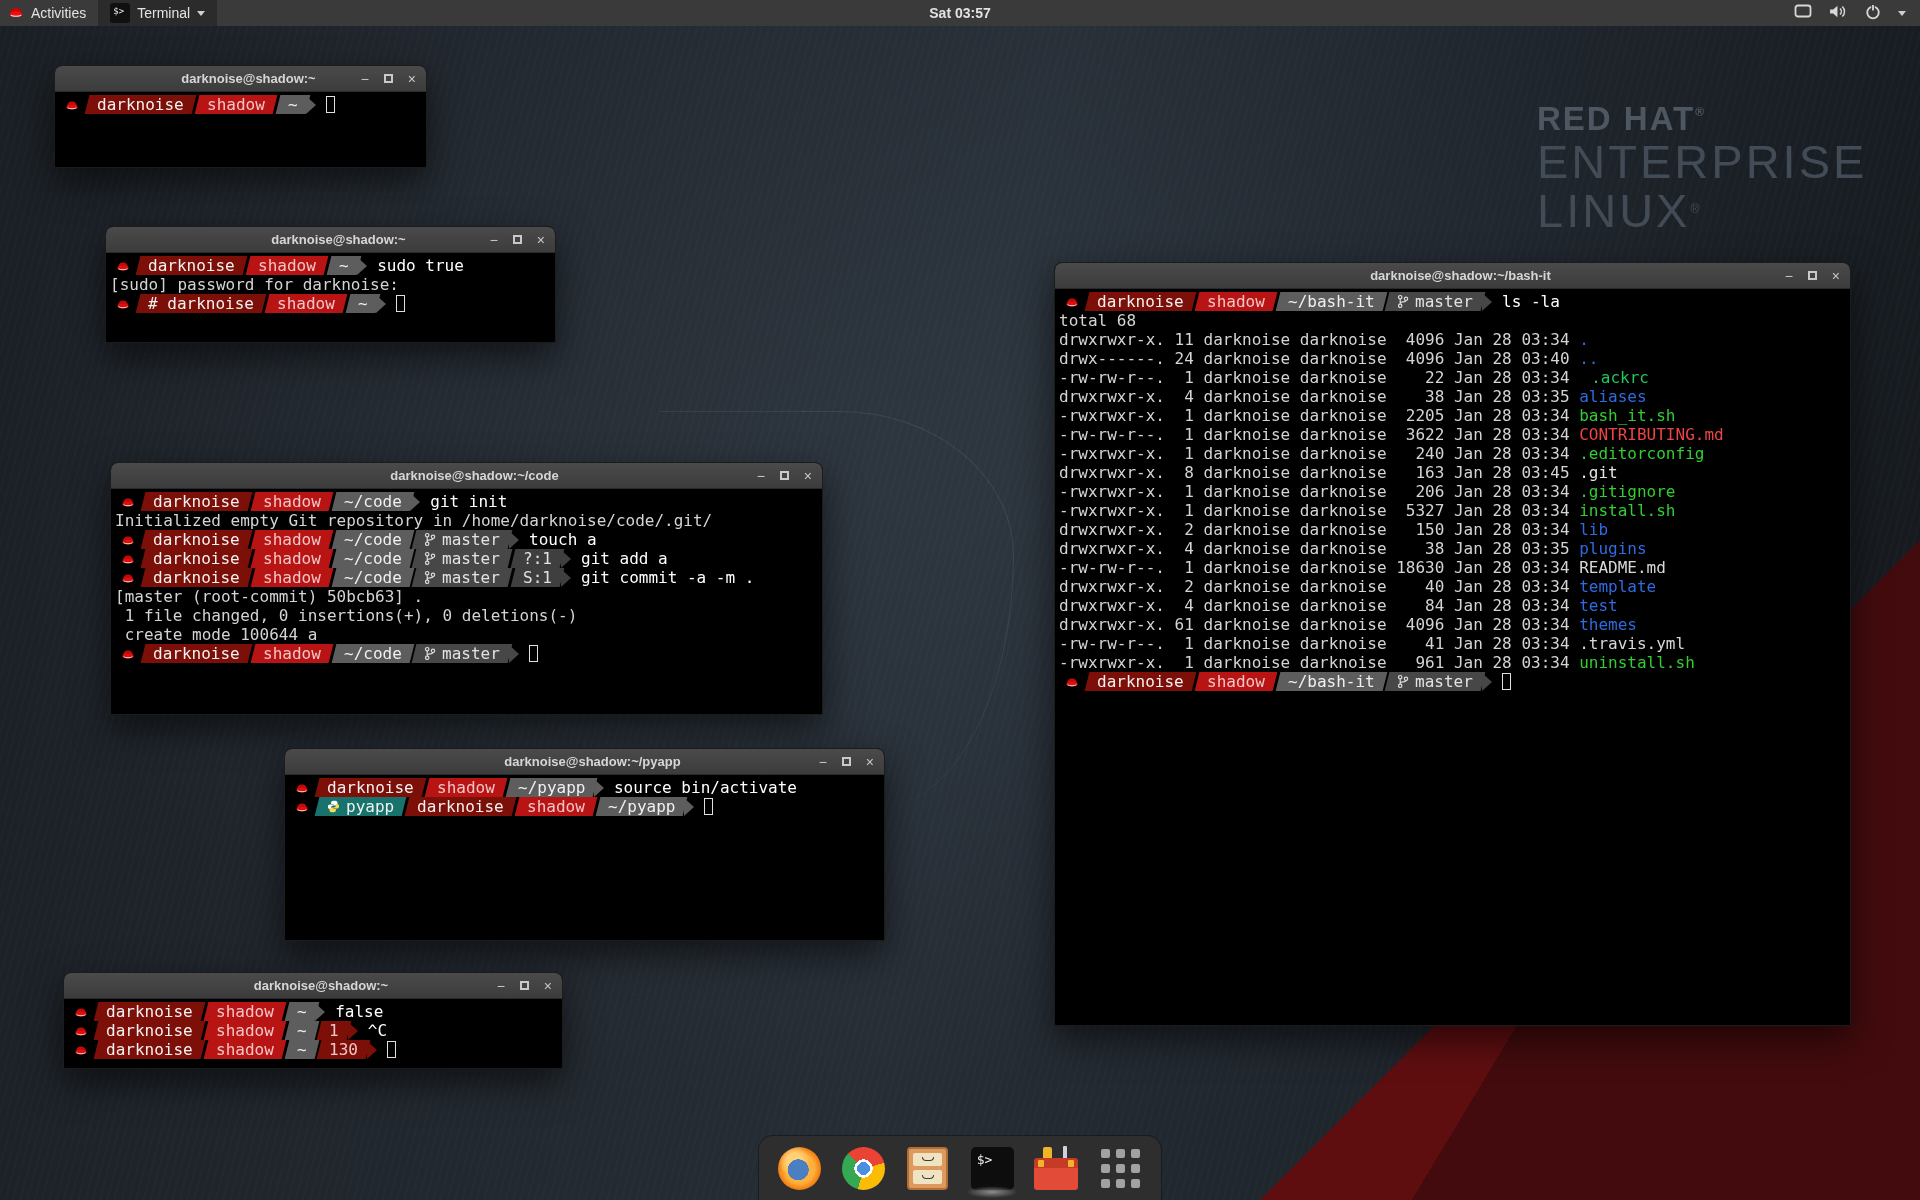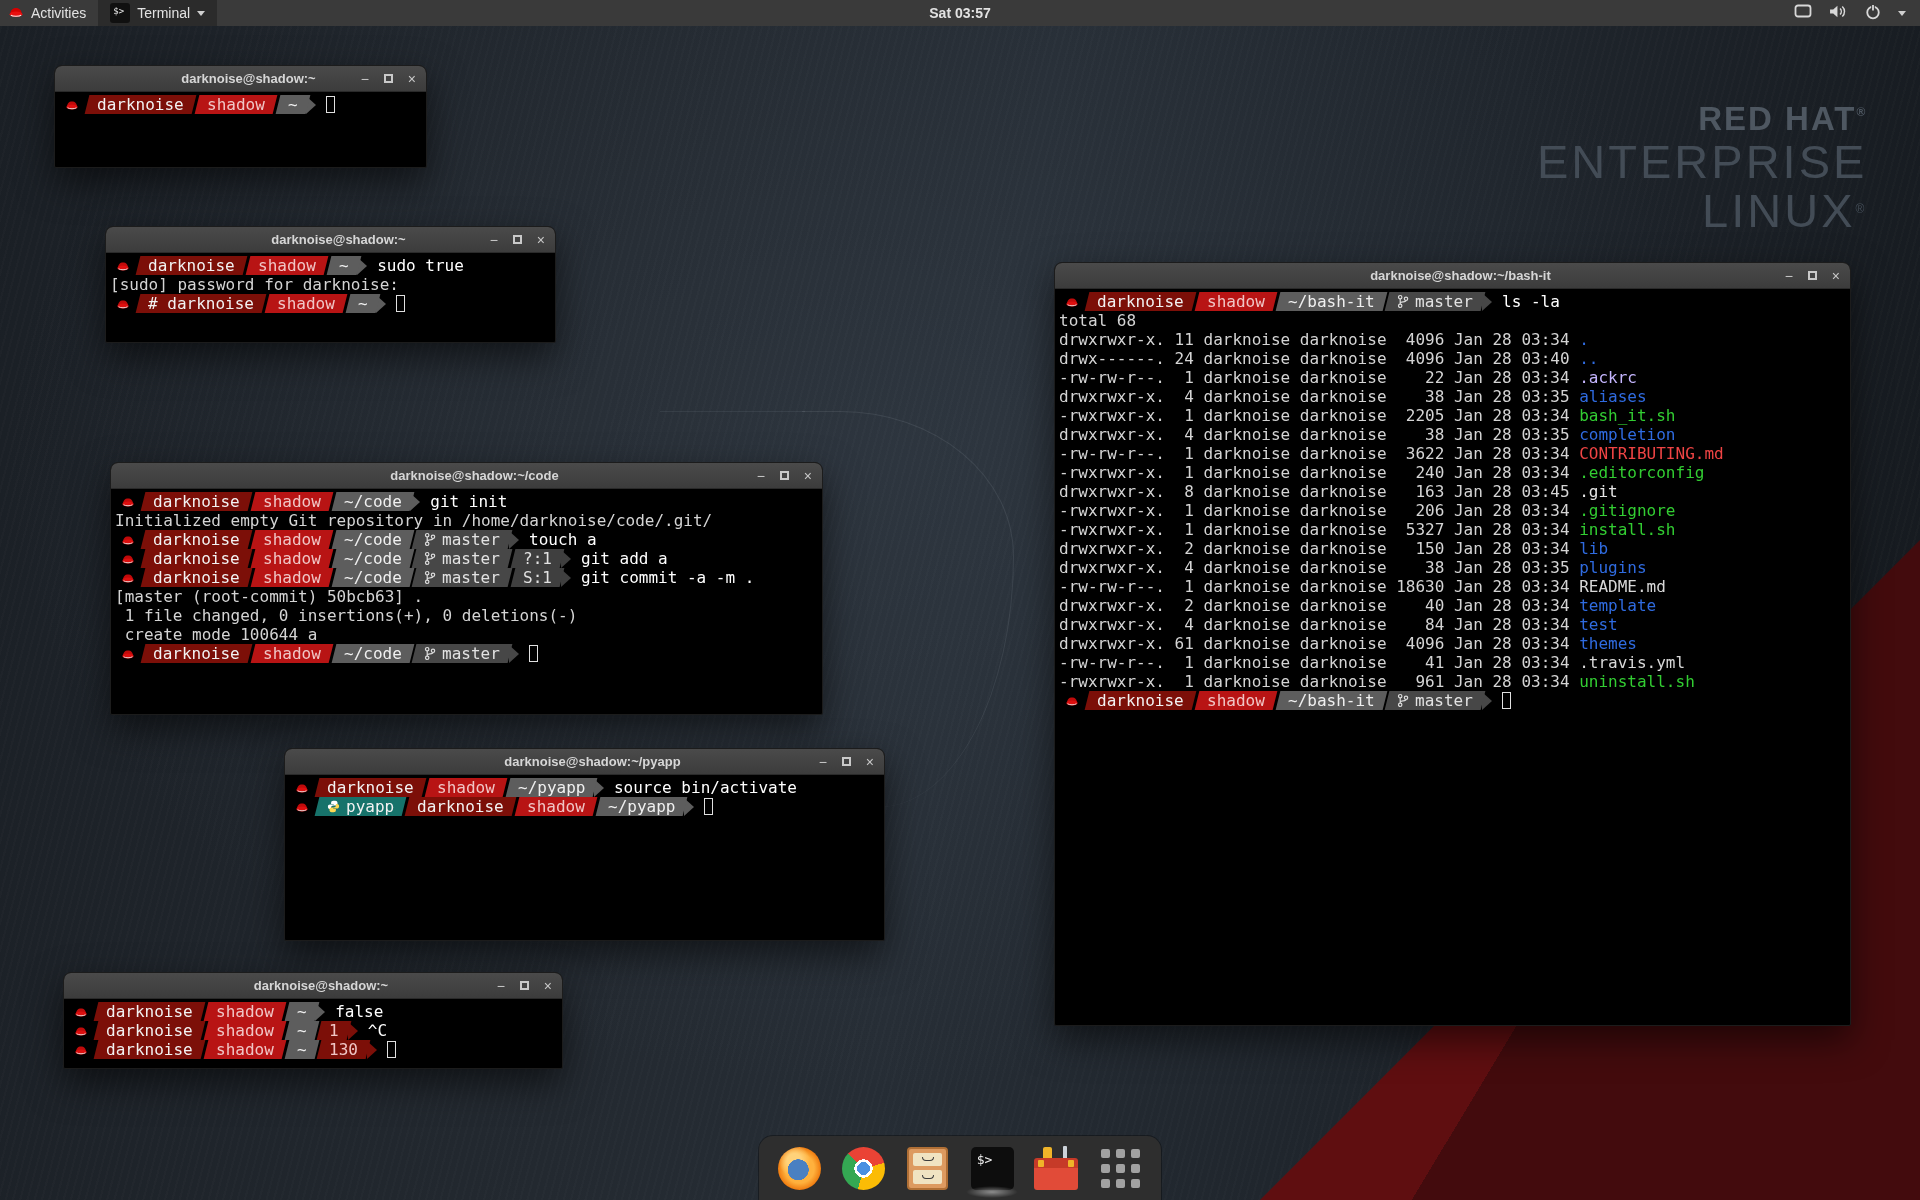--- a/index.html
+++ b/index.html
@@ -19,21 +19,21 @@
     border-top-right-radius:180px 150px; border-bottom-right-radius:140px 260px; z-index:1; }
   .arc2 { position:absolute; left:660px; top:411px; width:145px; height:1px;
     background:rgba(200,212,226,0.08); z-index:1; }
   .ribbon { position:absolute; right:0; bottom:0; width:660px; height:660px; z-index:1;
     clip-path:polygon(100% 0, 100% 100%, 0 100%);
     background:linear-gradient(121deg,
       rgba(0,0,0,0) 0 128px, #8f1010 128px 136px, rgba(22,9,9,0.92) 136px 150px,
       #c61212 150px 238px, #7c1012 238px 252px, #a31212 252px 322px,
       #2a0c0e 322px 340px, #5f0e10 340px 470px, #430b0d 470px 660px); }
 
-  .brand { position:absolute; left:1537px; top:100px; z-index:1; color:#49525c; user-select:none;text-align:right; }
+  .brand { position:absolute; left:1537px; top:100px; z-index:1; color:#49525c; user-select:none; }
   .brand .b1 { font-size:33px; font-weight:bold; letter-spacing:2px; color:#4e5761; }
   .brand .b2, .brand .b3 { font-size:47px; font-weight:300; letter-spacing:3px; line-height:1.04; color:#434c56; }
   .brand sup { font-size:12px; vertical-align:14px; }
 
   
   .topbar { position:absolute; top:0; left:0; right:0; height:26px; background:#3a3a3a;
     display:flex; align-items:center; color:#e2e2e2; font-size:14px; z-index:60; }
   .activities { display:flex; align-items:center; gap:7px; padding:0 12px 0 8px; height:100%; }
   .appmenu { display:flex; align-items:center; gap:7px; padding:0 12px; height:100%; background:#2b2b2b; }
   .mini-term { width:20px; height:20px; background:#101010; border-radius:3px; color:#eee;
@@ -316,24 +316,23 @@
             <path d="M2.5 8.7 C4 10.1 10 10.1 11.5 8.7" stroke="#e8e8e8" stroke-width="0.9" fill="none"></path>
           </svg></span><span class="pseg" style="background: rgb(124, 15, 8);"><span class="pseg-in" style="color: rgb(242, 242, 242);">darknoise</span></span><span class="pseg" style="background: rgb(184, 20, 20);"><span class="pseg-in" style="color: rgb(240, 198, 198);">shadow</span></span><span class="pseg" style="background: rgb(93, 93, 93);"><span class="pseg-in" style="color: rgb(240, 240, 240);">~/bash-it</span></span><span class="pseg" style="background: rgb(71, 71, 71);"><span class="pseg-in" style="color: rgb(226, 226, 226);"><span class="seg-icon"><svg width="12" height="15" viewBox="0 0 12 15">
                 <circle cx="3.2" cy="3.2" r="1.7" fill="none" stroke="#dcdcdc" stroke-width="1.2"></circle>
                 <circle cx="3.2" cy="11.8" r="1.7" fill="none" stroke="#dcdcdc" stroke-width="1.2"></circle>
                 <circle cx="9" cy="4.8" r="1.7" fill="none" stroke="#dcdcdc" stroke-width="1.2"></circle>
                 <path d="M3.2 4.9 V10.1 M3.2 9.4 C3.2 7 9 8.8 9 6.5" fill="none" stroke="#dcdcdc" stroke-width="1.2"></path>
               </svg></span>master</span></span><span class="parrow" style="border-left-color: rgb(71, 71, 71);"></span><span class="cmd">ls -la</span></div>
       <div class="trow tout">total 68</div>
       <div class="trow tout"><span>drwxrwxr-x. 11 darknoise darknoise  4096 Jan 28 03:34 </span><span style="color: rgb(47, 107, 224);">.</span></div>
       <div class="trow tout"><span>drwx------. 24 darknoise darknoise  4096 Jan 28 03:40 </span><span style="color: rgb(47, 107, 224);">..</span></div>
-      <div class="trow tout"><span>-rw-rw-r--.  1 darknoise darknoise    22 Jan 28 03:34 </span><span style="color: #c4b5fd;">.ackrc</span></div>
+      <div class="trow tout"><span>-rw-rw-r--.  1 darknoise darknoise    22 Jan 28 03:34 </span><span style="color: #22c55e; margin-left: 12px;">.ackrc</span></div>
       <div class="trow tout"><span>drwxrwxr-x.  4 darknoise darknoise    38 Jan 28 03:35 </span><span style="color: rgb(47, 107, 224);">aliases</span></div>
       <div class="trow tout"><span>-rwxrwxr-x.  1 darknoise darknoise  2205 Jan 28 03:34 </span><span style="color: rgb(50, 205, 50);">bash_it.sh</span></div>
-      <div class="trow tout"><span>drwxrwxr-x.  4 darknoise darknoise    38 Jan 28 03:35 </span><span style="color: rgb(47, 107, 224);">completion</span></div>
       <div class="trow tout"><span>-rw-rw-r--.  1 darknoise darknoise  3622 Jan 28 03:34 </span><span style="color: #ef4444;">CONTRIBUTING.md</span></div>
       <div class="trow tout"><span>-rwxrwxr-x.  1 darknoise darknoise   240 Jan 28 03:34 </span><span style="color: rgb(50, 205, 50);">.editorconfig</span></div>
       <div class="trow tout"><span>drwxrwxr-x.  8 darknoise darknoise   163 Jan 28 03:45 </span><span style="color: #e5e5e5;">.git</span></div>
       <div class="trow tout"><span>-rwxrwxr-x.  1 darknoise darknoise   206 Jan 28 03:34 </span><span style="color: rgb(50, 205, 50);">.gitignore</span></div>
       <div class="trow tout"><span>-rwxrwxr-x.  1 darknoise darknoise  5327 Jan 28 03:34 </span><span style="color: rgb(50, 205, 50);">install.sh</span></div>
       <div class="trow tout"><span>drwxrwxr-x.  2 darknoise darknoise   150 Jan 28 03:34 </span><span style="color: rgb(47, 107, 224);">lib</span></div>
       <div class="trow tout"><span>drwxrwxr-x.  4 darknoise darknoise    38 Jan 28 03:35 </span><span style="color: rgb(47, 107, 224);">plugins</span></div>
       <div class="trow tout"><span>-rw-rw-r--.  1 darknoise darknoise 18630 Jan 28 03:34 </span><span style="color: rgb(216, 216, 216);">README.md</span></div>
       <div class="trow tout"><span>drwxrwxr-x.  2 darknoise darknoise    40 Jan 28 03:34 </span><span style="color: rgb(47, 107, 224);">template</span></div>
       <div class="trow tout"><span>drwxrwxr-x.  4 darknoise darknoise    84 Jan 28 03:34 </span><span style="color: rgb(47, 107, 224);">test</span></div>

